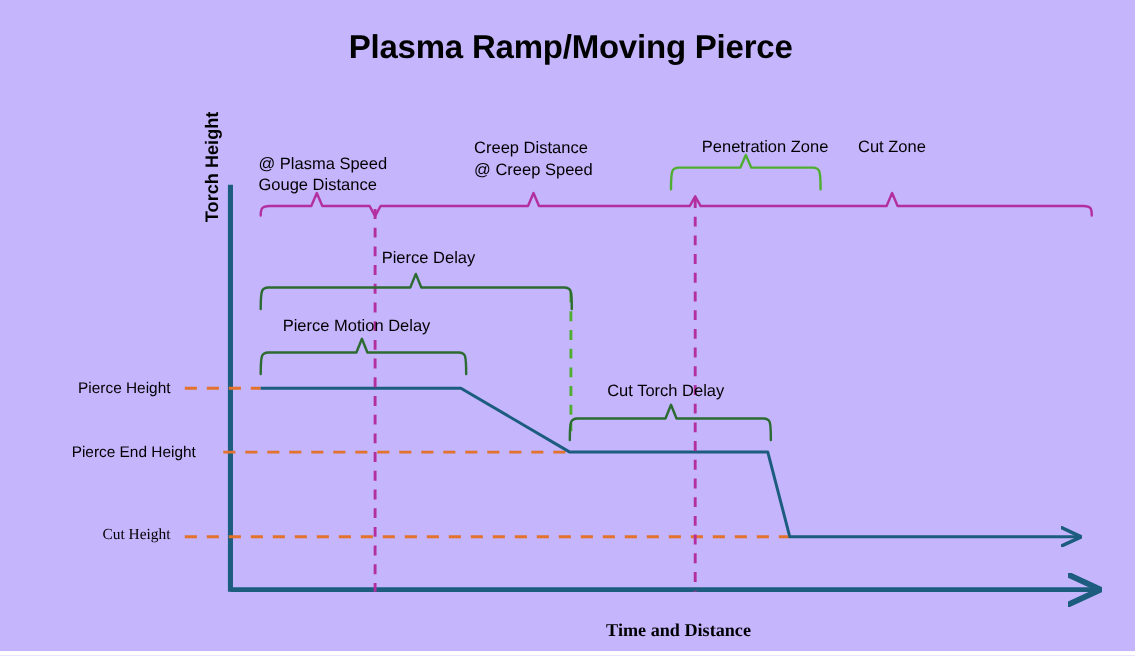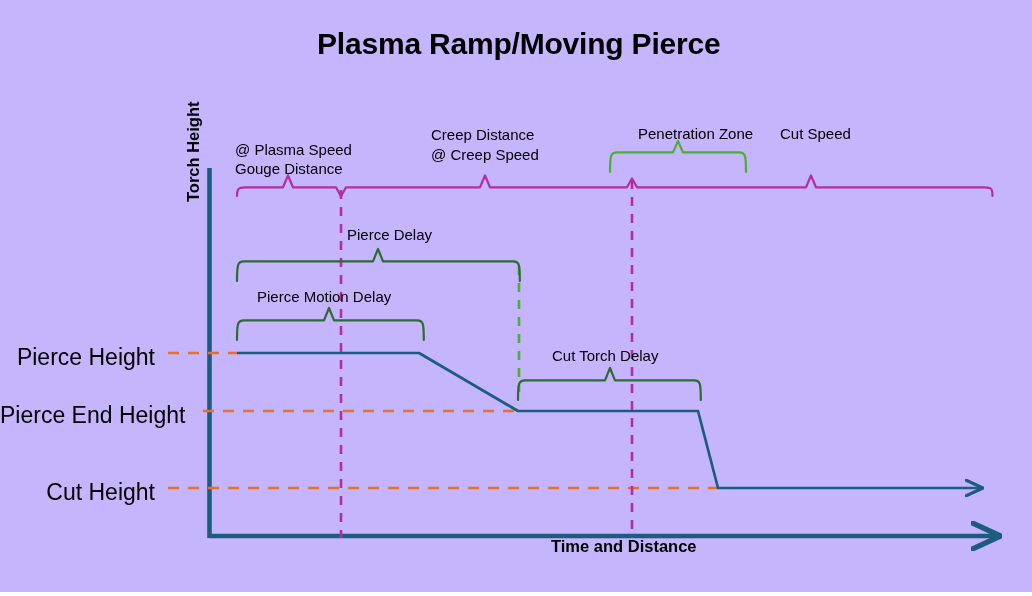--- a/index.html
+++ b/index.html
@@ -38,21 +38,21 @@
   }
   .axis-title {
     font-size: 16.5px;
     font-weight: bold;
   }
   .y-axis-title {
     transform-origin: left top;
     transform: rotate(-90deg);
   }
   .lvl-label {
-    font-size: 23px;
+    font-size: 14px;
     text-align: right;
   }
   .annot {
     font-size: 15px;
     line-height: 20px;
   }
 </style>
 </head>
 <body>
 
@@ -151,35 +151,35 @@
                L 610 368
                L 615 380.4
                L 694 380.4
                C 700 380.6 700.8 382 700.8 400"></path>
     </g>
   </svg>
 
   <div class="txt title" style="left:317px; top:27px;">Plasma Ramp/Moving Pierce</div>
 
   <div class="txt axis-title y-axis-title" style="left:184px; top:202px;">Torch Height</div>
-  <div class="txt axis-title" style="left:551px; top:537px;">Time and Distance</div>
+  <div class="txt axis-title" style="left:551px; top:563px;font-family:Liberation Serif, serif;">Time and Distance</div>
 
   <div class="txt lvl-label" style="left:0px; top:344px; width:155px;">Pierce Height</div>
   <div class="txt lvl-label" style="left:0px; top:402px; width:178px;">Pierce End Height</div>
-  <div class="txt lvl-label" style="left:0px; top:479px; width:155px;">Cut Height</div>
+  <div class="txt lvl-label" style="left:0px; top:479px; width:155px;font-family:Liberation Serif, serif;">Cut Height</div>
 
   <div class="txt annot" style="left:235px; top:120px;margin-top:39px;">Gouge Distance</div>
   <div class="txt annot" style="left:235px; top:140px;">@ Plasma Speed</div>
 
   <div class="txt annot" style="left:431px; top:125px;">Creep Distance</div>
   <div class="txt annot" style="left:431px; top:145px;">@ Creep Speed</div>
 
   <div class="txt annot" style="left:622px; top:124px;margin-left:16px;">Penetration Zone</div>
 
-  <div class="txt annot" style="left:780px; top:124px;">Cut Speed</div>
+  <div class="txt annot" style="left:780px; top:124px;">Cut Zone</div>
 
   <div class="txt annot" style="left:347px; top:225px;">Pierce Delay</div>
 
   <div class="txt annot" style="left:257px; top:287px;">Pierce Motion Delay</div>
 
   <div class="txt annot" style="left:552px; top:346px;">Cut Torch Delay</div>
 
 </div>
 
 </body></html>

